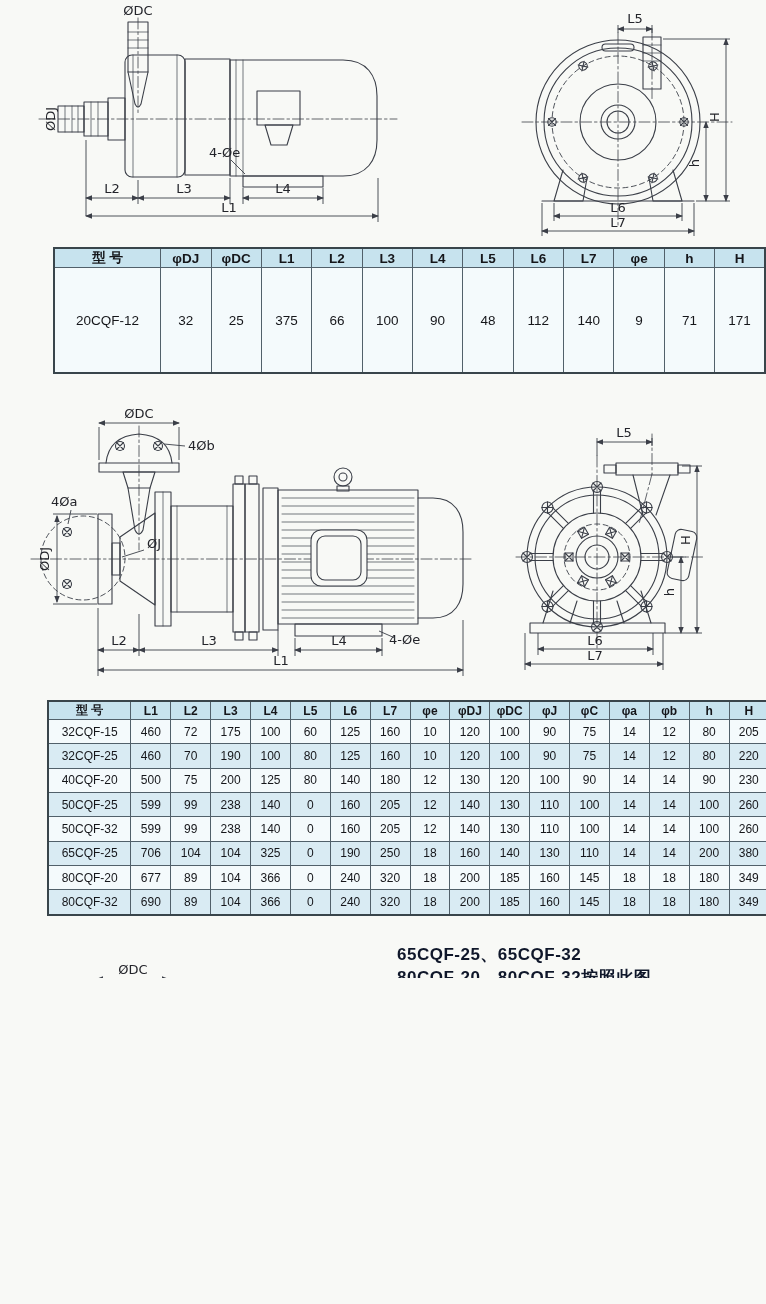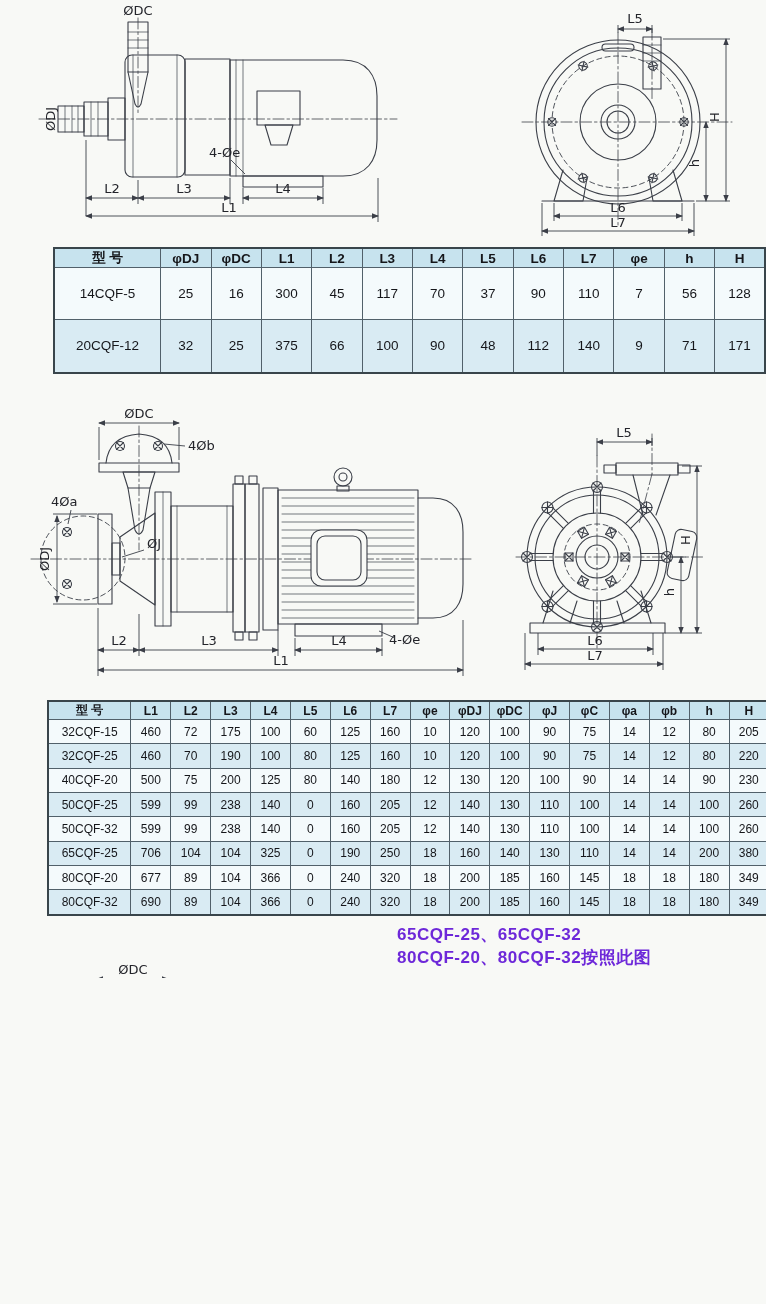--- a/index.html
+++ b/index.html
@@ -18,21 +18,21 @@
   table.dimtable{border-collapse:collapse;width:100%;height:100%;table-layout:fixed;border:2px solid #39454b;}
   .dimtable th,.dimtable td{border:1px solid #51606a;text-align:center;padding:0;color:#15161a;
         overflow:hidden;white-space:nowrap;font-family:"Liberation Sans",sans-serif;}
   .dimtable th{background:var(--th-bg,#c7e3ee);font-weight:700;}
   .dimtable tbody tr:nth-child(odd) td{background:var(--row-light,#f4fafc);}
   .dimtable tbody tr:nth-child(even) td{background:var(--row-blue,#d9ebf3);}
   #table1{font-size:13.5px;}
   #table1 th{font-size:13.5px;}
   #table2{font-size:12px;}
   #table2 th{font-size:12px;}
-  .note{position:absolute;left:397px;top:924px;font-weight:700;font-size:17px;color:#6d28d9;
+  .note{position:absolute;left:397px;top:944px;font-weight:700;font-size:17px;color:#0f172a;
         line-height:1.35;letter-spacing:.5px;}
 </style>
 </head>
 <body>
 
 <div id="page">
 
   <div class="panel" style="left:25px;top:2px;width:380px;height:240px">
   <svg width="380" height="240" viewBox="0 0 380 240">
     <defs>
@@ -152,35 +152,20 @@
             <th>L4</th>
             <th>L5</th>
             <th>L6</th>
             <th>L7</th>
             <th>φe</th>
             <th>h</th>
             <th>H</th>
           </tr>
         </thead>
         <tbody>
-          <tr>
-            <td>14CQF-5</td>
-            <td>25</td>
-            <td>16</td>
-            <td>300</td>
-            <td>45</td>
-            <td>117</td>
-            <td>70</td>
-            <td>37</td>
-            <td>90</td>
-            <td>110</td>
-            <td>7</td>
-            <td>56</td>
-            <td>128</td>
-          </tr>
           <tr>
             <td>20CQF-12</td>
             <td>32</td>
             <td>25</td>
             <td>375</td>
             <td>66</td>
             <td>100</td>
             <td>90</td>
             <td>48</td>
             <td>112</td>

